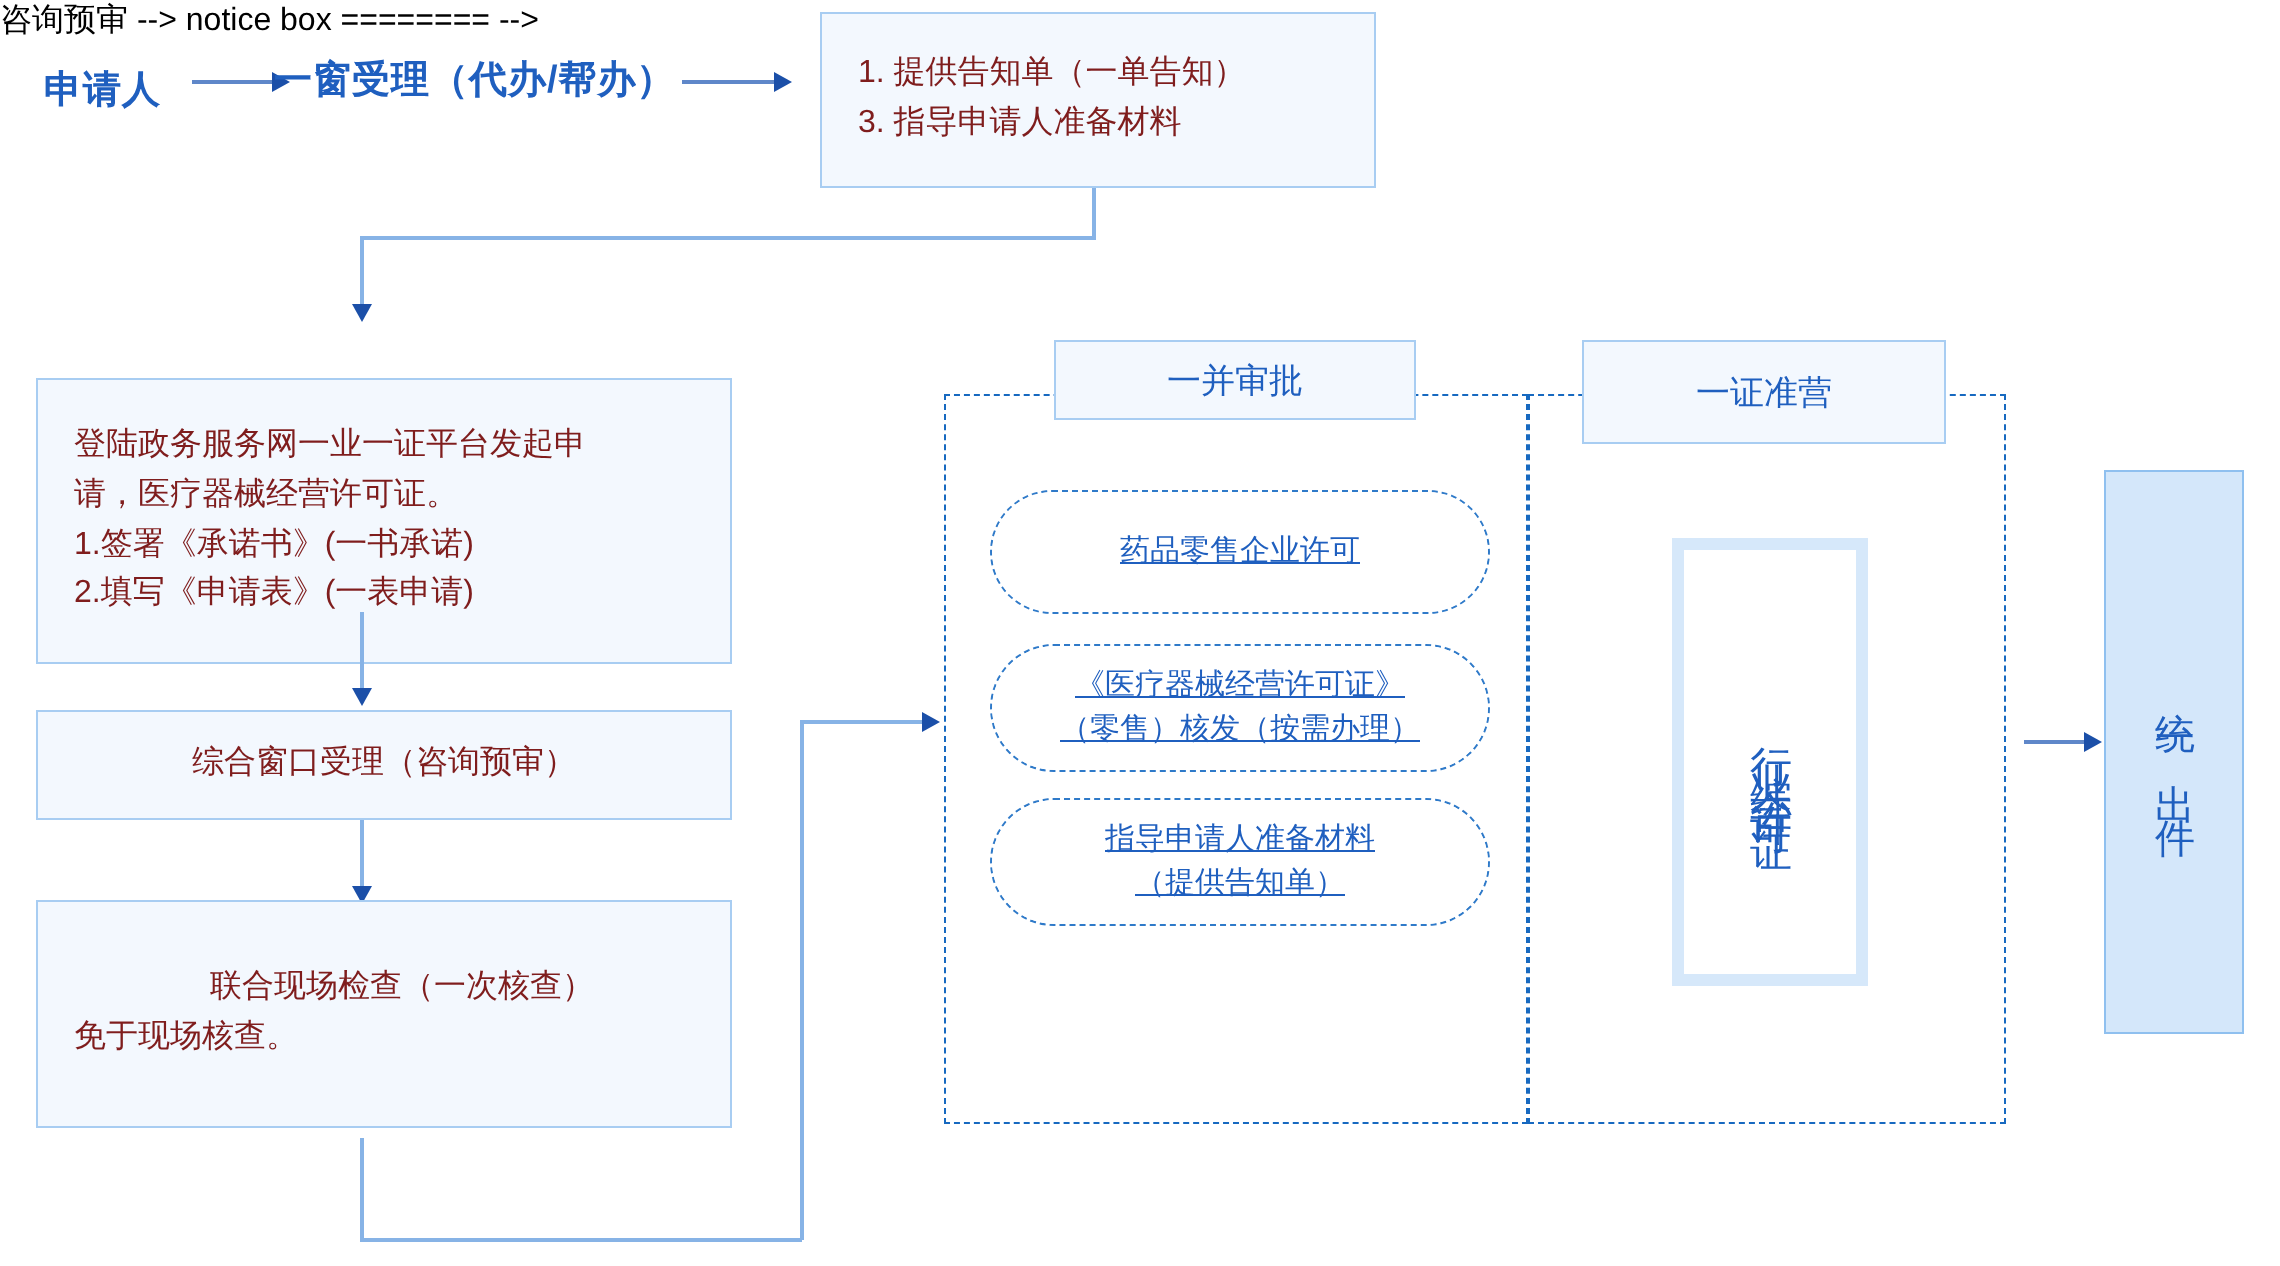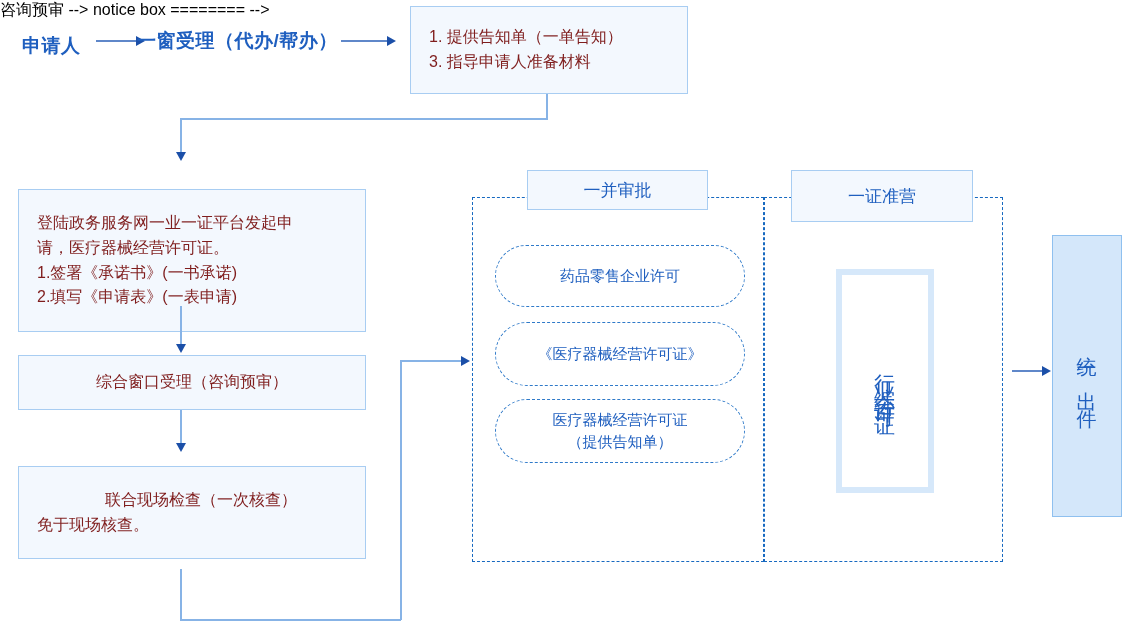--- a/index.html
+++ b/index.html
@@ -69,21 +69,21 @@
     border-radius:34px;
     background:#ffffff;
     color:#1f5fbf;
     display:flex;flex-direction:column;
     align-items:center;justify-content:center;
     text-align:center;
     font-size:15px;
     line-height:1.5;
     z-index:2;
   }
-  .pill .line{white-space:nowrap;}
+  .pill .line{white-space:nowrap;text-decoration:underline;}
 
   
   .cert-outer{
     box-sizing:border-box;
     border:4px solid #d6e8fa;
     background:#ffffff;
     display:flex;align-items:center;justify-content:center;
     z-index:2;
   }
   .cert-inner{
@@ -176,21 +176,21 @@
   <div class="ln v abs" style="left:180px;top:306px;height:42px;"></div>
   <div class="arrow-d" style="left:176px;top:344px;"></div>
 
   <div class="box abs" style="left:18px;top:355px;width:348px;height:55px;">
     <div class="line">综合窗口受理（咨询预审）</div>
   </div>
 
   <div class="ln v abs" style="left:180px;top:410px;height:37px;"></div>
   <div class="arrow-d" style="left:176px;top:443px;"></div>
 
-  <div class="box abs left-align" style="left:18px;top:466px;width:348px;height:93px;">
+  <div class="box abs left-align" style="left:18px;top:450px;width:348px;height:114px;">
     <div class="line" style="align-self:center;">联合现场检查（一次核查）</div>
     <div class="line">免于现场核查。</div>
   </div>
 
   
   <div class="ln v abs" style="left:180px;top:569px;height:51px;"></div>
   <div class="ln h abs" style="left:180px;top:619px;width:221px;"></div>
   <div class="ln v abs" style="left:400px;top:360px;height:260px;"></div>
   <div class="ln h abs" style="left:400px;top:360px;width:63px;"></div>
   <div class="arrow-r" style="left:461px;top:356px;"></div>
@@ -199,24 +199,25 @@
   <div class="dashed-group abs" style="left:472px;top:197px;width:292px;height:365px;"></div>
 
   <div class="group-head abs" style="left:527px;top:170px;width:181px;height:40px;">一并审批</div>
 
   <div class="pill abs" style="left:495px;top:245px;width:250px;height:62px;">
     <div class="line">药品零售企业许可</div>
   </div>
 
   <div class="pill abs" style="left:495px;top:322px;width:250px;height:64px;">
     <div class="line">《医疗器械经营许可证》</div>
+    <div class="line">（零售）核发（按需办理）</div>
   </div>
 
   <div class="pill abs" style="left:495px;top:399px;width:250px;height:64px;">
-    <div class="line">医疗器械经营许可证</div>
+    <div class="line">指导申请人准备材料</div>
     <div class="line">（提供告知单）</div>
   </div>
 
 
   
   <div class="dashed-group abs" style="left:764px;top:197px;width:239px;height:365px;"></div>
 
   <div class="group-head abs" style="left:791px;top:170px;width:182px;height:52px;">一证准营</div>
 
   <div class="cert-outer abs" style="left:836px;top:269px;width:98px;height:224px;">

